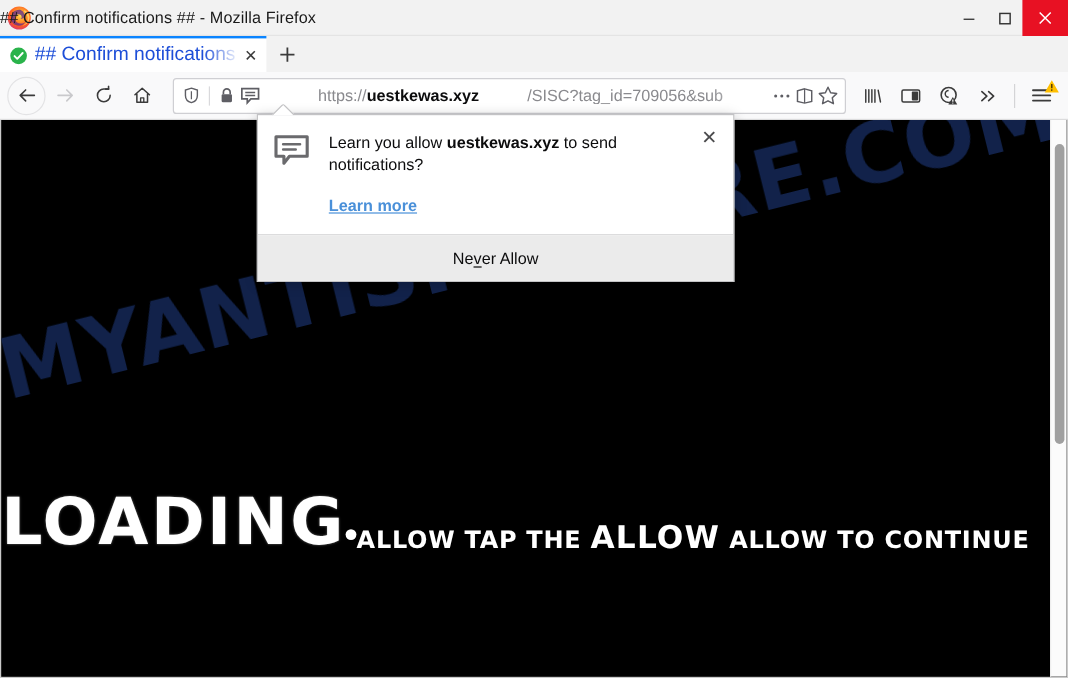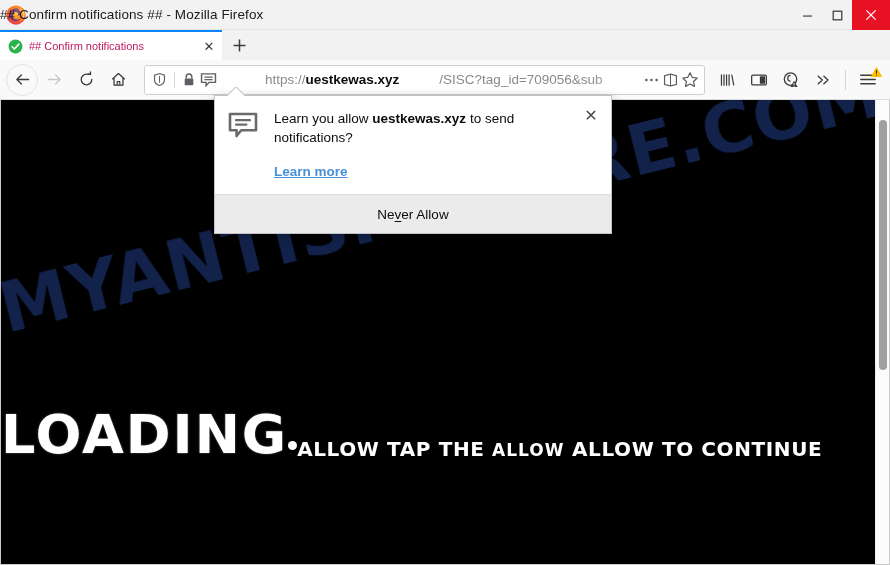--- a/index.html
+++ b/index.html
@@ -54,21 +54,21 @@
     width: 222px; height: 30px;
     background: #fff;
     border-top: 2px solid #0a84ff;
     display: flex; align-items: center;
     padding: 0 4px 0 8px;
     position: relative;
   }
   #tab-favicon { width: 15px; height: 15px; flex: 0 0 15px; margin-right: 6px; }
   #tab-label {
     flex: 1 1 auto;
-    font-size: 11px; color: #be185d;
+    font-size: 16px; color: #1d4ed8;
     white-space: nowrap; overflow: hidden;
     -webkit-mask-image: linear-gradient(to right, #000 82%, transparent 100%);
             mask-image: linear-gradient(to right, #000 82%, transparent 100%);
   }
   #tab-close {
     width: 18px; height: 18px; flex: 0 0 18px;
     display: flex; align-items: center; justify-content: center;
     color: #3b3b3b; font-size: 13px;
   }
   #tab-new {
@@ -176,21 +176,21 @@
   }
   #tagline {
     margin-top: 28px;
     font-family: "DejaVu Sans", sans-serif;
     font-weight: 700;
     font-size: 20px;
     color: #fff;
     letter-spacing: .6px;
     white-space: nowrap;
   }
-  #tagline .big { font-size: 17px; letter-spacing: 1px; }
+  #tagline .big { font-size: 26px; letter-spacing: 1px; }
 
   
   #pg-scroll {
     position: absolute; right: 0; top: 0; bottom: 0;
     width: 14px; background: #fbfbfb;
     border-left: 1px solid #eee;
   }
   #pg-thumb {
     position: absolute; left: 3px; top: 20px;
     width: 8px; height: 250px; border-radius: 4px;

